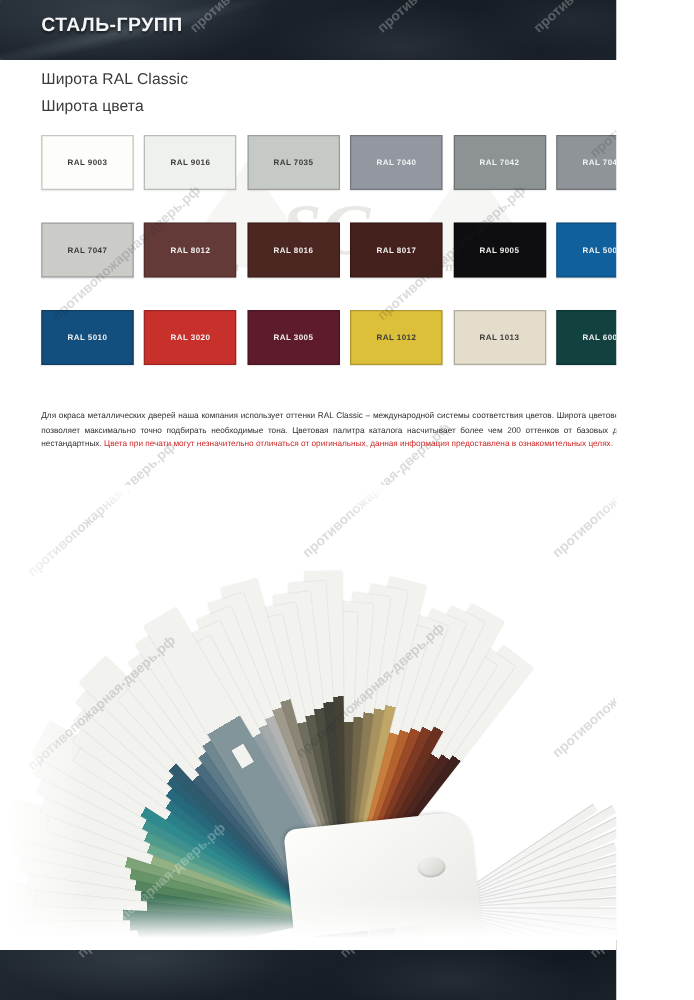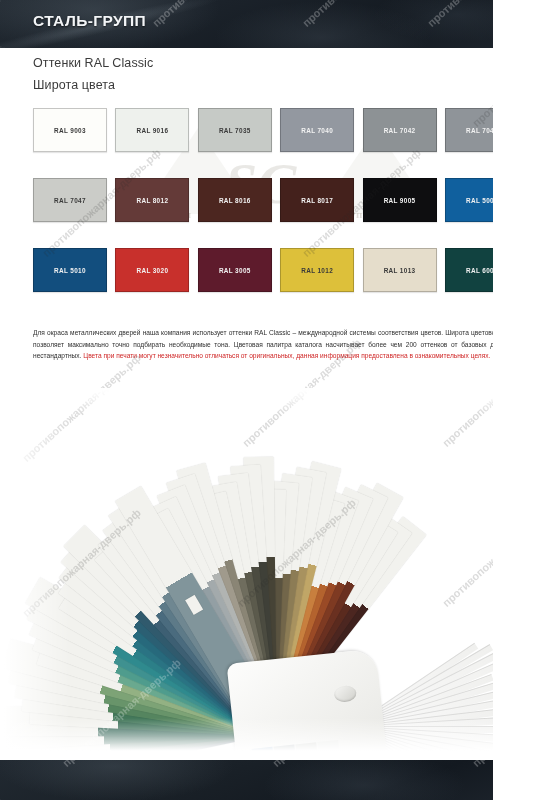--- a/index.html
+++ b/index.html
@@ -194,21 +194,21 @@
 </style>
 </head>
 <body>
 
 <div class="page">
 
   <div class="header-band">
     <div class="brand-title">СТАЛЬ-ГРУПП</div>
   </div>
 
-  <div class="subtitle">Оттенки RAL Classic</div>
+  <div class="subtitle">Широта RAL Classic</div>
   <div class="section-title">Широта цвета</div>
 
   <div class="wm-tri" style="left:140px; top:128px;"></div>
   <div class="wm-tri" style="left:318px; top:128px;"></div>
   <div class="wm-logo" style="left:225px; top:150px;">SG</div>
   <div class="wm-logo-sub" style="left:122px; top:208px;">Сталь Групп</div>
   <div class="wm-logo-sub" style="left:300px; top:208px;">Сталь Групп</div>
 
   <div class="swatch-grid" id="swatch-grid">
       <div class="swatch" style="background: rgb(253, 253, 250);">

